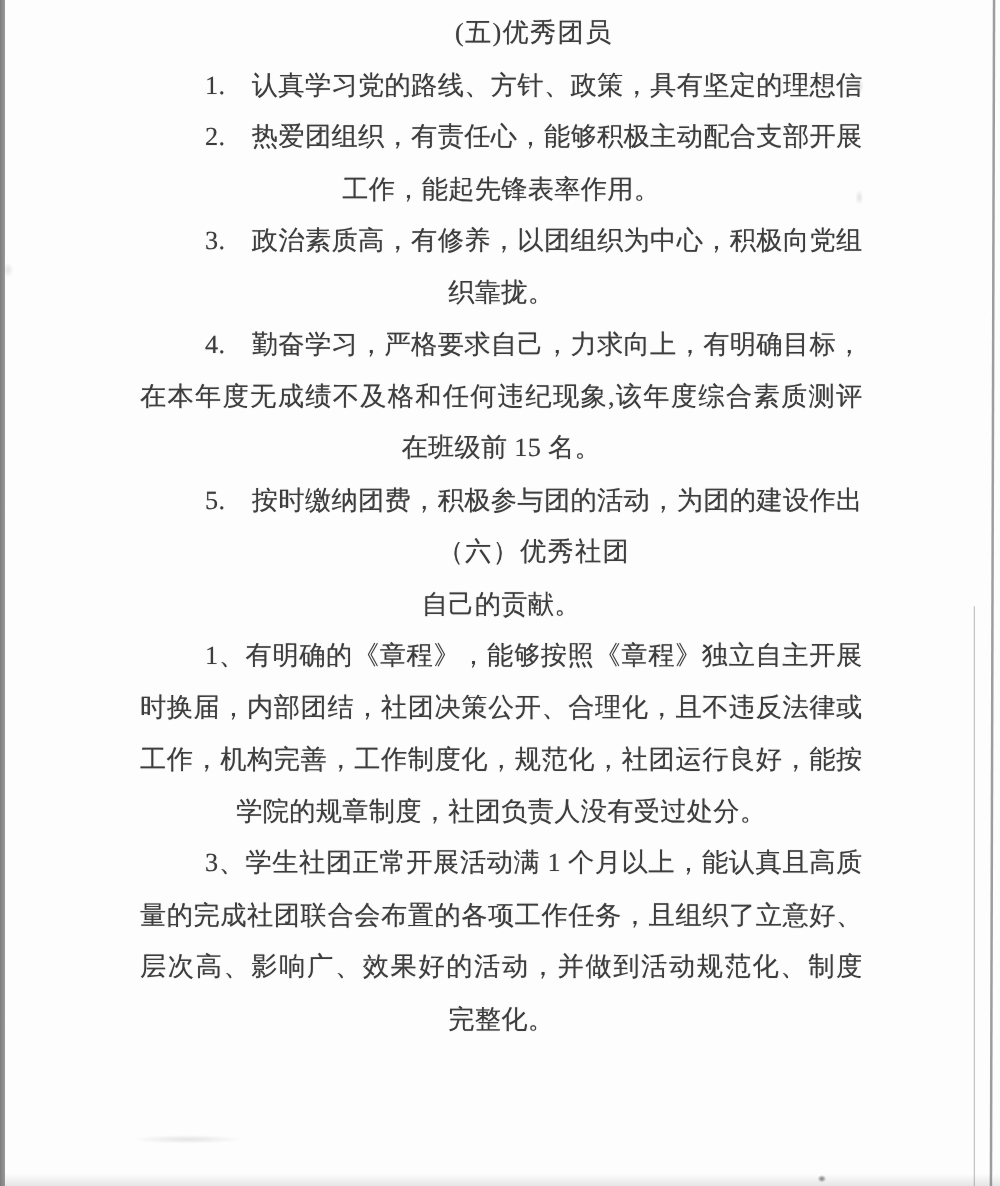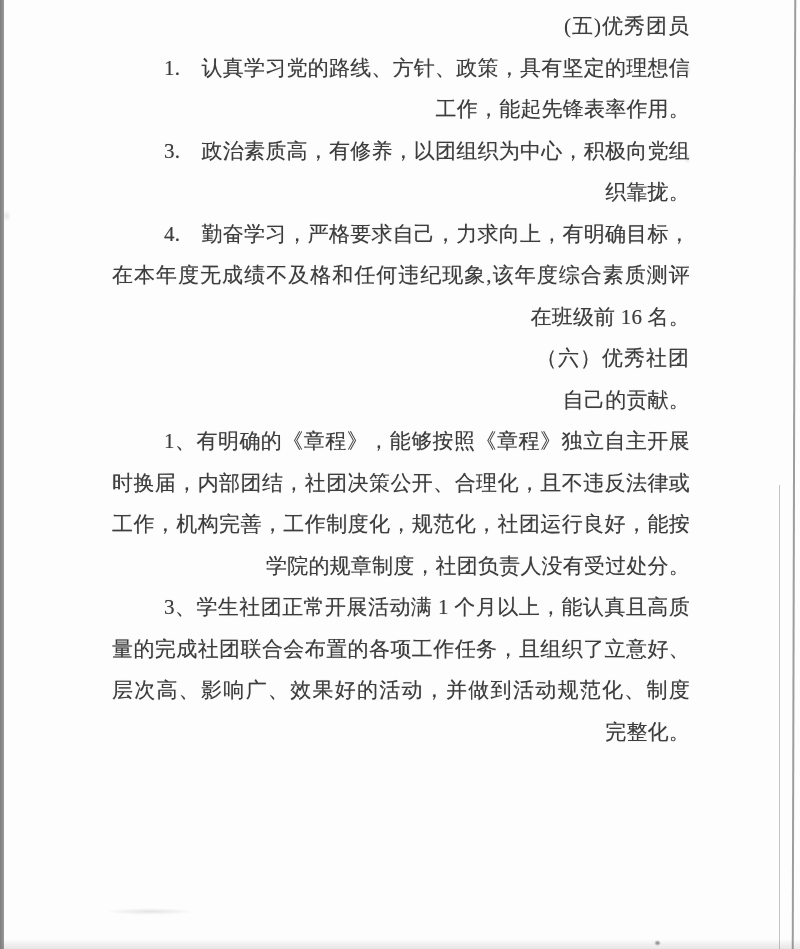--- a/index.html
+++ b/index.html
@@ -29,21 +29,21 @@
     font-size: 21px;
     letter-spacing: 0.2px;
     filter: blur(0.28px);
     text-shadow: 0 0 0.7px rgba(70,70,70,0.55);
   }
   .line {
     height: 41.5px;
     line-height: 41.5px;
     overflow: hidden;
     white-space: nowrap;
-    text-align: right;
+    text-align: center;
   }
   .line.justify {
     white-space: normal;
     text-align: justify;
     text-align-last: justify;
   }
   .line.indent {
     text-indent: 52px;
   }
   .line.heading {
@@ -107,26 +107,28 @@
     background: radial-gradient(ellipse at center, rgba(140,140,140,0.20), rgba(140,140,140,0) 70%);
   }
 </style>
 </head>
 <body>
 
 <div class="scan-page">
   <div class="doc-body">
       <div class="line heading">(五)优秀团员</div>
       <div class="line indent justify">1.　认真学习党的路线、方针、政策，具有坚定的理想信</div>
+      <div class="line indent justify">2.　热爱团组织，有责任心，能够积极主动配合支部开展</div>
       <div class="line">工作，能起先锋表率作用。</div>
       <div class="line indent justify">3.　政治素质高，有修养，以团组织为中心，积极向党组</div>
       <div class="line">织靠拢。</div>
       <div class="line indent justify">4.　勤奋学习，严格要求自己，力求向上，有明确目标，</div>
       <div class="line justify">在本年度无成绩不及格和任何违纪现象,该年度综合素质测评</div>
-      <div class="line">在班级前 16 名。</div>
+      <div class="line">在班级前 15 名。</div>
+      <div class="line indent justify">5.　按时缴纳团费，积极参与团的活动，为团的建设作出</div>
       <div class="line heading">（六）优秀社团</div>
       <div class="line">自己的贡献。</div>
       <div class="line indent justify">1、有明确的《章程》，能够按照《章程》独立自主开展</div>
       <div class="line justify">时换届，内部团结，社团决策公开、合理化，且不违反法律或</div>
       <div class="line justify">工作，机构完善，工作制度化，规范化，社团运行良好，能按</div>
       <div class="line">学院的规章制度，社团负责人没有受过处分。</div>
       <div class="line indent justify">3、学生社团正常开展活动满 1 个月以上，能认真且高质</div>
       <div class="line justify">量的完成社团联合会布置的各项工作任务，且组织了立意好、</div>
       <div class="line justify">层次高、影响广、效果好的活动，并做到活动规范化、制度化、</div>
       <div class="line">完整化。</div>

